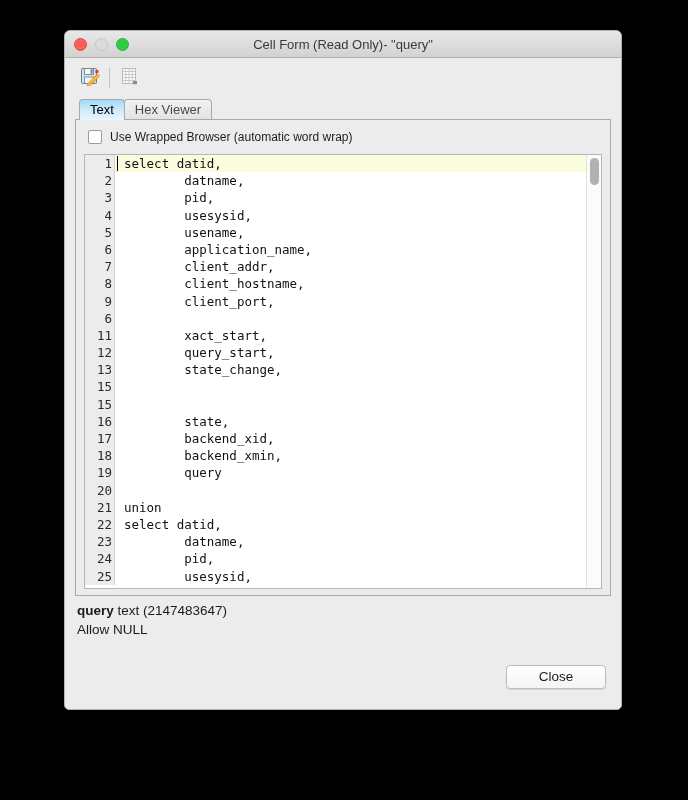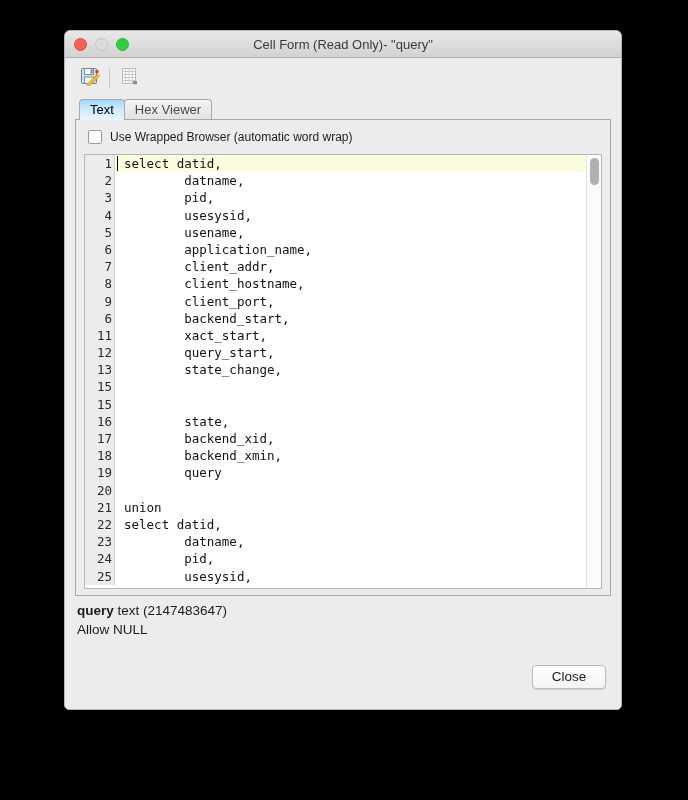--- a/index.html
+++ b/index.html
@@ -199,21 +199,21 @@
 
   
   #footer {
     position: absolute;
     left: 0; right: 0; bottom: 0;
     height: 52px;
   }
   #close-button {
     position: absolute;
     right: 15px; top: 8px;
-    width: 74px; height: 24px;
+    width: 100px; height: 24px;
     line-height: 22px;
     text-align: center;
     font-size: 13.5px;
     color: #1b1b1b;
     background: linear-gradient(to bottom, #ffffff 0%, #f4f4f4 100%);
     border: 1px solid #bdbdbd;
     border-radius: 4px;
     box-shadow: 0 1px 1px rgba(0,0,0,0.10);
   }
 </style>
@@ -279,21 +279,21 @@
       <div id="code-area">
           <div class="code-line hl"><span class="ln">1</span><span class="src">select datid,</span></div>
           <div class="code-line"><span class="ln">2</span><span class="src">        datname,</span></div>
           <div class="code-line"><span class="ln">3</span><span class="src">        pid,</span></div>
           <div class="code-line"><span class="ln">4</span><span class="src">        usesysid,</span></div>
           <div class="code-line"><span class="ln">5</span><span class="src">        usename,</span></div>
           <div class="code-line"><span class="ln">6</span><span class="src">        application_name,</span></div>
           <div class="code-line"><span class="ln">7</span><span class="src">        client_addr,</span></div>
           <div class="code-line"><span class="ln">8</span><span class="src">        client_hostname,</span></div>
           <div class="code-line"><span class="ln">9</span><span class="src">        client_port,</span></div>
-          <div class="code-line"><span class="ln">6</span><span class="src">        backend_start,</span></div>
+          <div class="code-line"><span class="ln">6</span></div>
           <div class="code-line"><span class="ln">11</span><span class="src">        xact_start,</span></div>
           <div class="code-line"><span class="ln">12</span><span class="src">        query_start,</span></div>
           <div class="code-line"><span class="ln">13</span><span class="src">        state_change,</span></div>
           <div class="code-line"><span class="ln">15</span></div>
           <div class="code-line"><span class="ln">15</span></div>
           <div class="code-line"><span class="ln">16</span><span class="src">        state,</span></div>
           <div class="code-line"><span class="ln">17</span><span class="src">        backend_xid,</span></div>
           <div class="code-line"><span class="ln">18</span><span class="src">        backend_xmin,</span></div>
           <div class="code-line"><span class="ln">19</span><span class="src">        query</span></div>
           <div class="code-line"><span class="ln">20</span></div>

